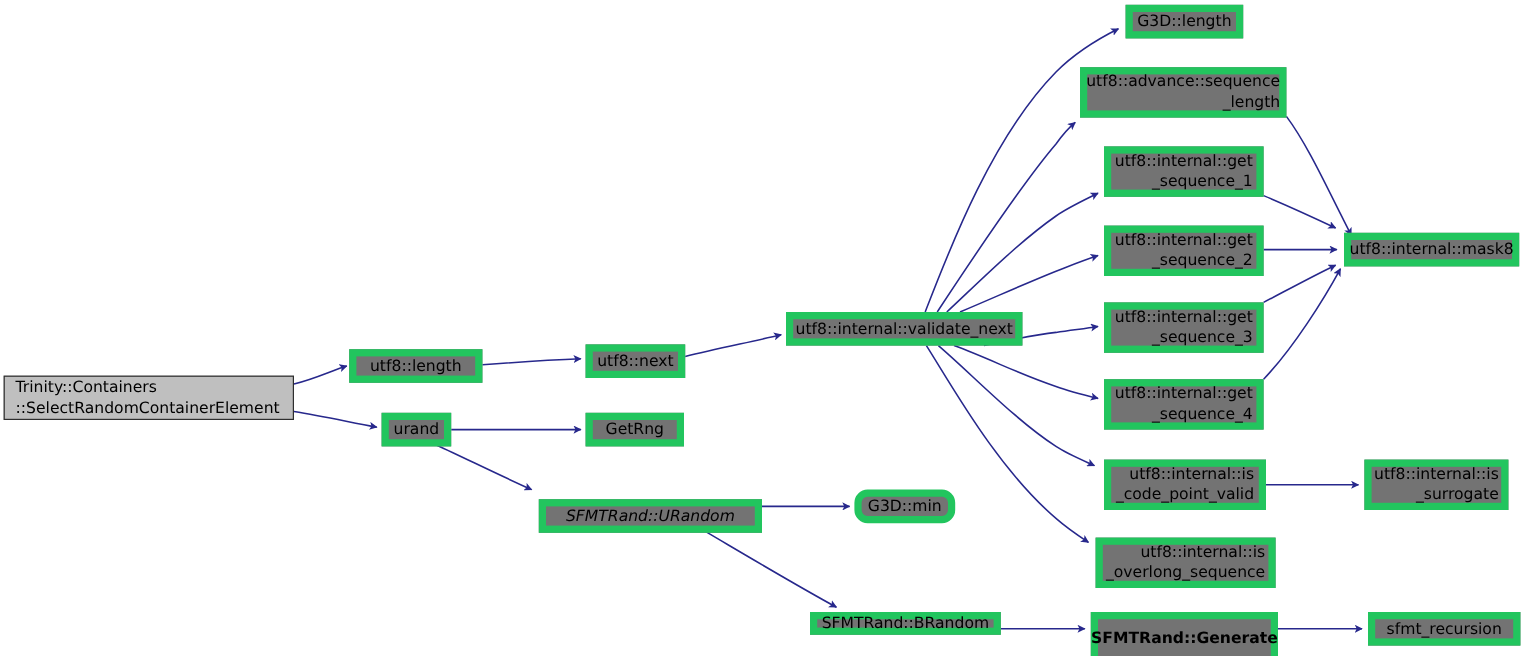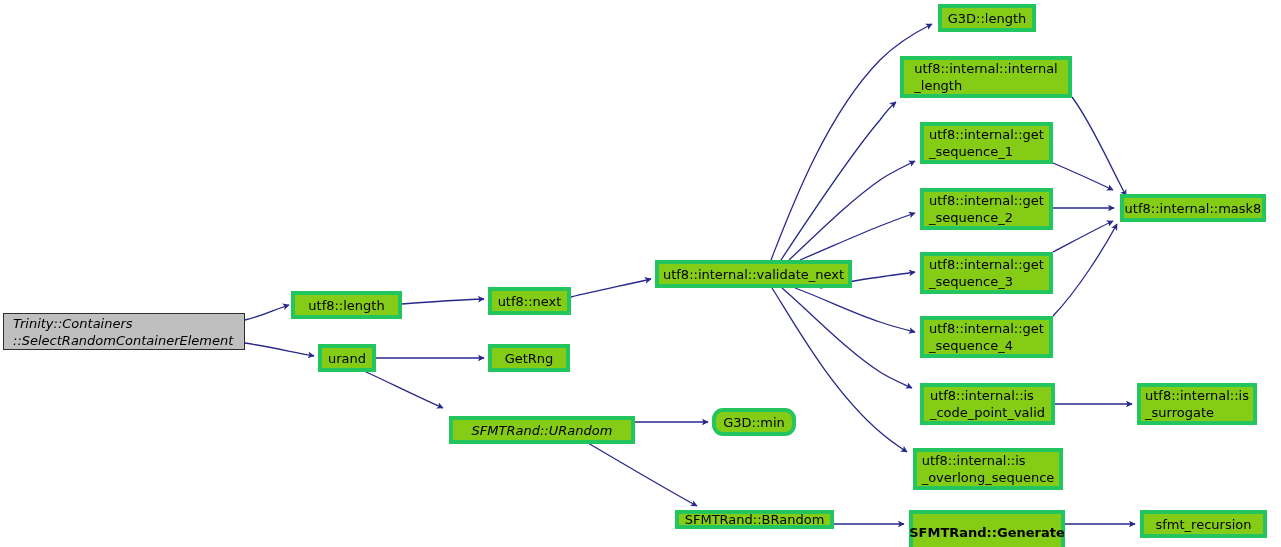--- a/index.html
+++ b/index.html
@@ -20,39 +20,38 @@
     position: absolute;
     left: 0;
     top: 0;
     width: 1281px;
     height: 547px;
     pointer-events: none;
   }
   .node {
     position: absolute;
     box-sizing: border-box;
-    border: 4px solid #22c55e;
-    background: #84cc16;
+    border: 6px solid #22c55e;
+    background: #737373;
     color: #000000;
     font-size: 13px;
     line-height: 17px;
     display: flex;
     align-items: center;
     justify-content: center;
-    text-align: left;
+    text-align: right;
     white-space: pre;
     letter-spacing: 0px;
   }
   .node.root {
     background: #bfbfbf;
     border: 1px solid #2e2e2e;
     justify-content: flex-start;
     text-align: left;
     padding-left: 9px;
-    font-style: italic;
   }
   .node .lbl {
     display: block;
     white-space: pre;
   }
 </style>
 </head>
 <body>
 
 <div id="canvas">
@@ -94,21 +93,21 @@
 ::SelectRandomContainerElement</span></div>
       <div class="node" style="left: 291px; top: 291px; width: 111px; height: 28px;"><span class="lbl">utf8::length</span></div>
       <div class="node" style="left: 318px; top: 344px; width: 58px; height: 28px;"><span class="lbl">urand</span></div>
       <div class="node" style="left: 488px; top: 287px; width: 83px; height: 28px;"><span class="lbl">utf8::next</span></div>
       <div class="node" style="left: 488px; top: 344px; width: 82px; height: 28px;"><span class="lbl">GetRng</span></div>
       <div class="node" style="left: 449px; top: 416px; width: 186px; height: 28px; font-style: italic;"><span class="lbl">SFMTRand::URandom</span></div>
       <div class="node" style="left: 712px; top: 408px; width: 84px; height: 28px; border-radius: 11px;"><span class="lbl">G3D::min</span></div>
       <div class="node" style="left: 655px; top: 260px; width: 197px; height: 28px;"><span class="lbl">utf8::internal::validate_next</span></div>
       <div class="node" style="left: 675px; top: 510px; width: 159px; height: 19px;"><span class="lbl">SFMTRand::BRandom</span></div>
       <div class="node" style="left: 938px; top: 4px; width: 98px; height: 28px;"><span class="lbl">G3D::length</span></div>
-      <div class="node" style="left: 900px; top: 56px; width: 172px; height: 42px;"><span class="lbl">utf8::internal::internal
+      <div class="node" style="left: 900px; top: 56px; width: 172px; height: 42px;"><span class="lbl">utf8::advance::sequence
 _length</span></div>
       <div class="node" style="left: 920px; top: 122px; width: 133px; height: 42px;"><span class="lbl">utf8::internal::get
 _sequence_1</span></div>
       <div class="node" style="left: 920px; top: 188px; width: 133px; height: 42px;"><span class="lbl">utf8::internal::get
 _sequence_2</span></div>
       <div class="node" style="left: 920px; top: 252px; width: 133px; height: 42px;"><span class="lbl">utf8::internal::get
 _sequence_3</span></div>
       <div class="node" style="left: 920px; top: 316px; width: 133px; height: 42px;"><span class="lbl">utf8::internal::get
 _sequence_4</span></div>
       <div class="node" style="left: 920px; top: 383px; width: 135px; height: 42px;"><span class="lbl">utf8::internal::is

